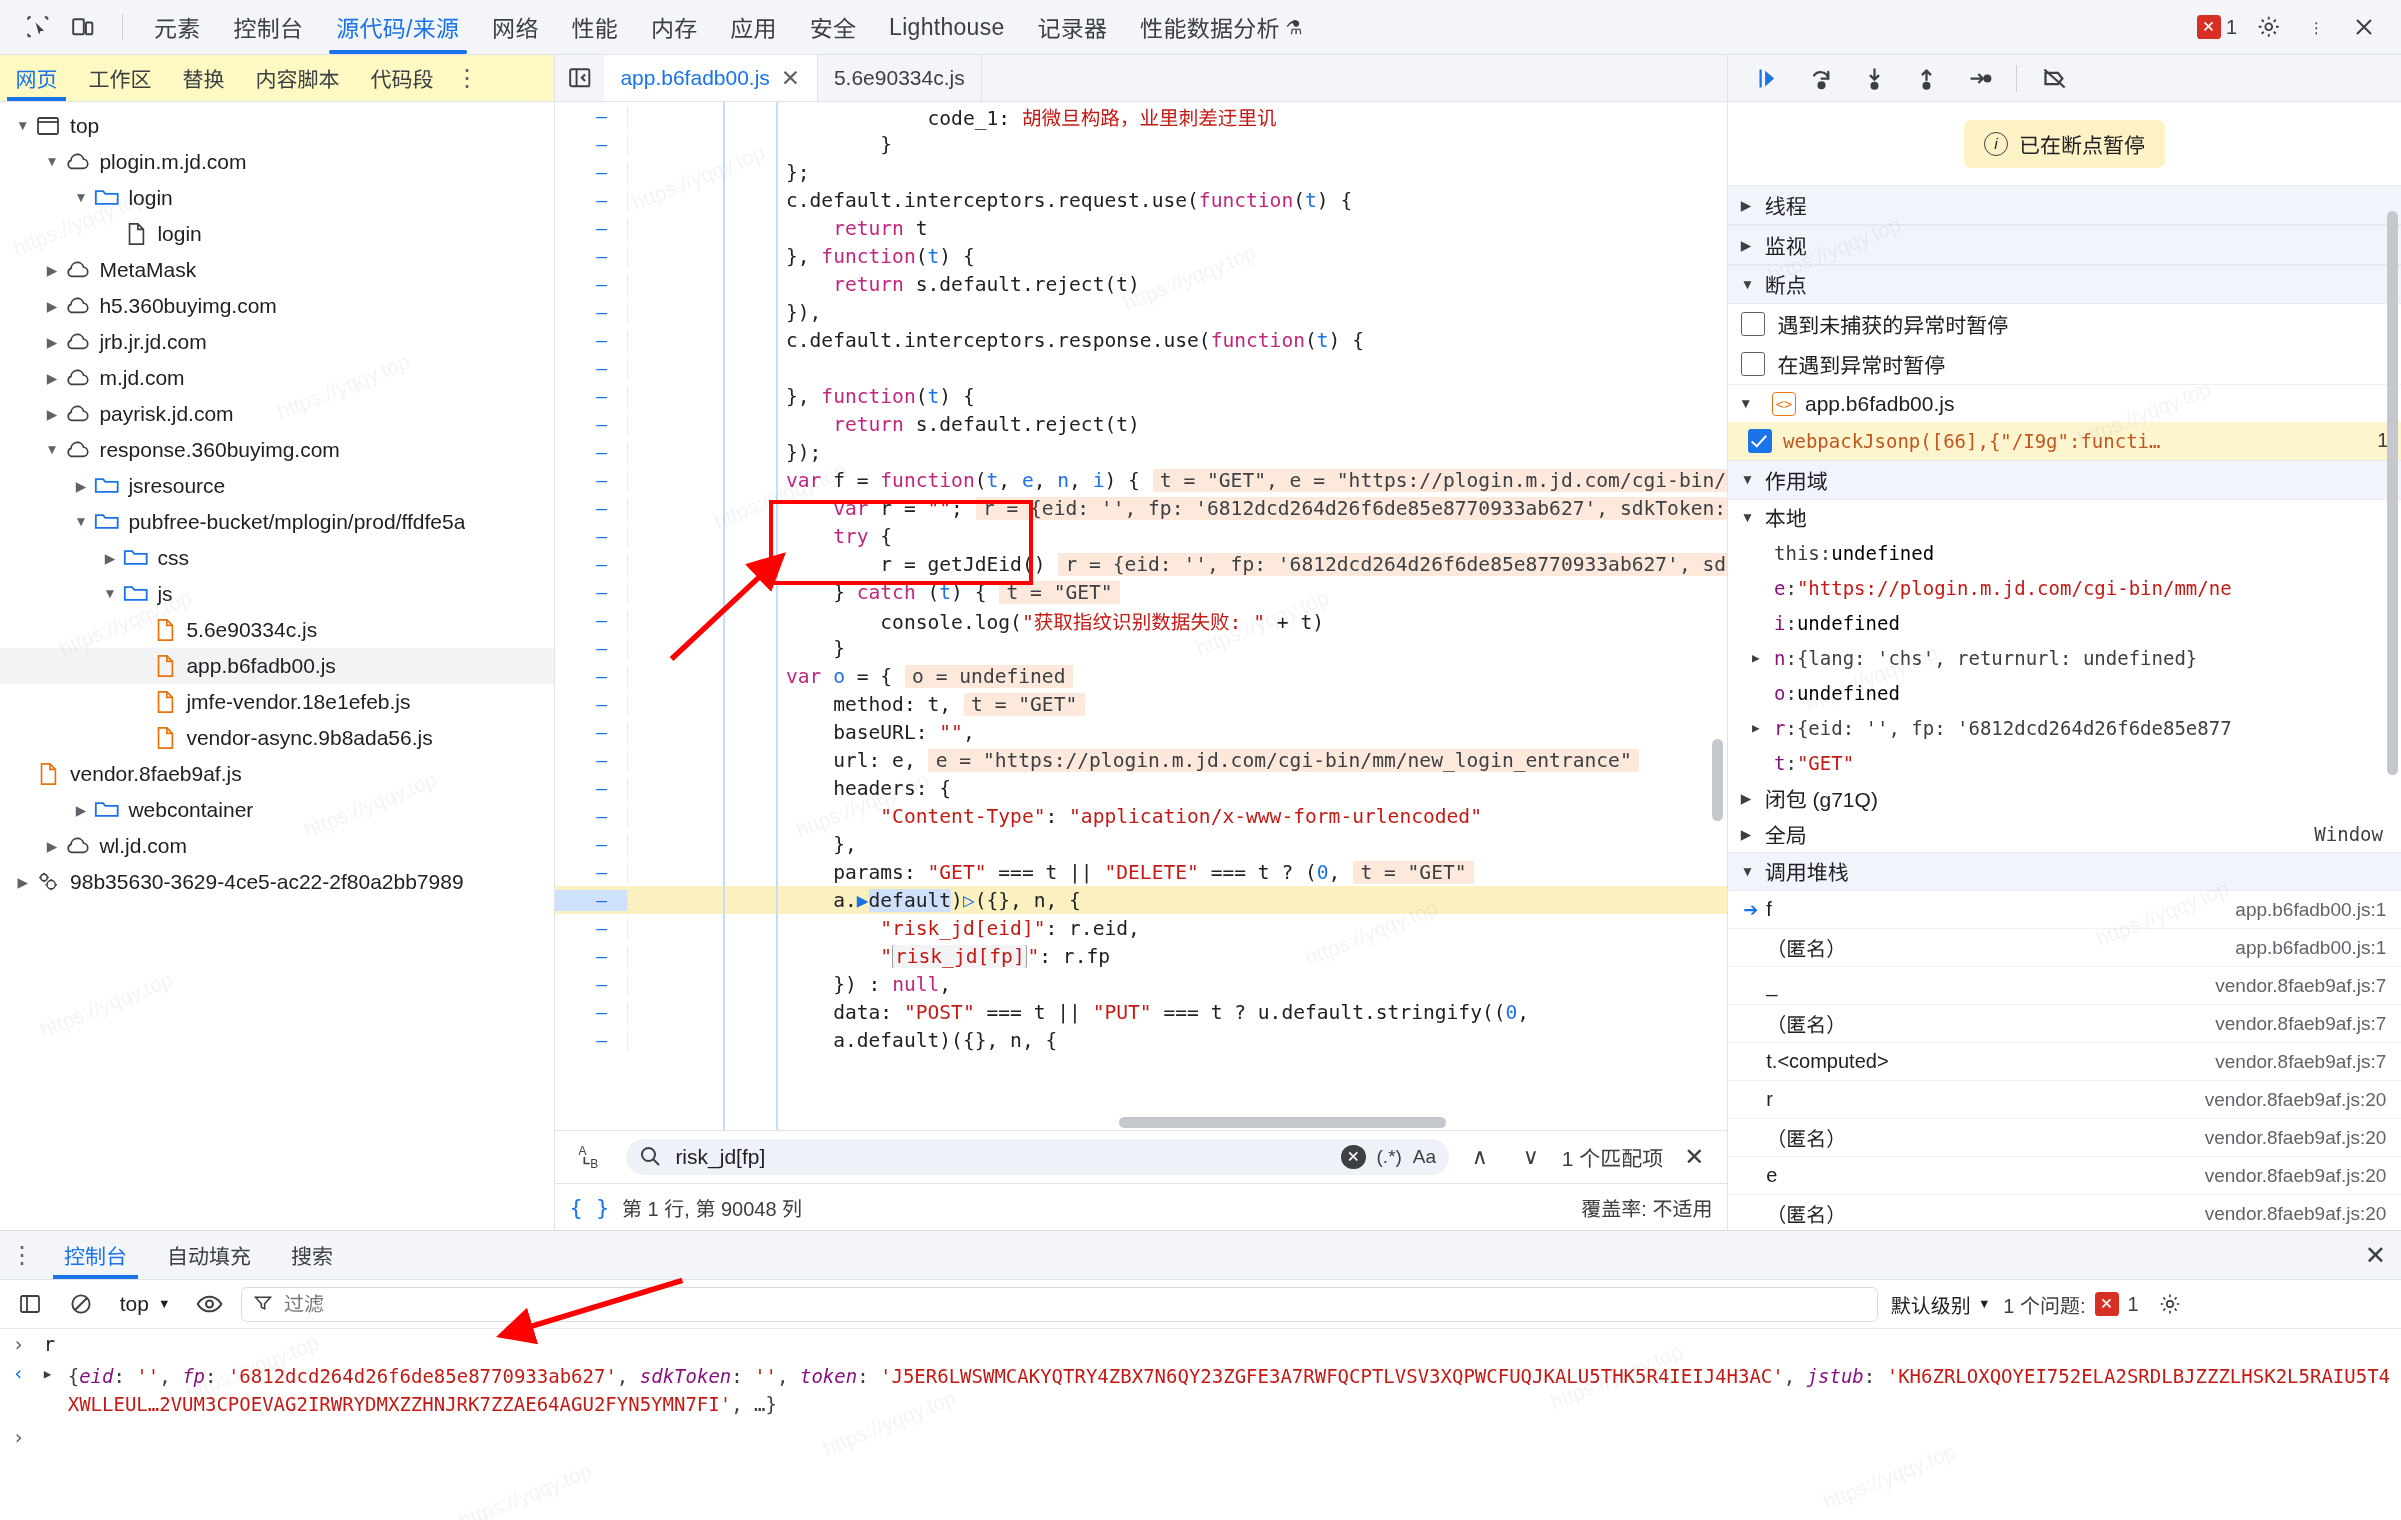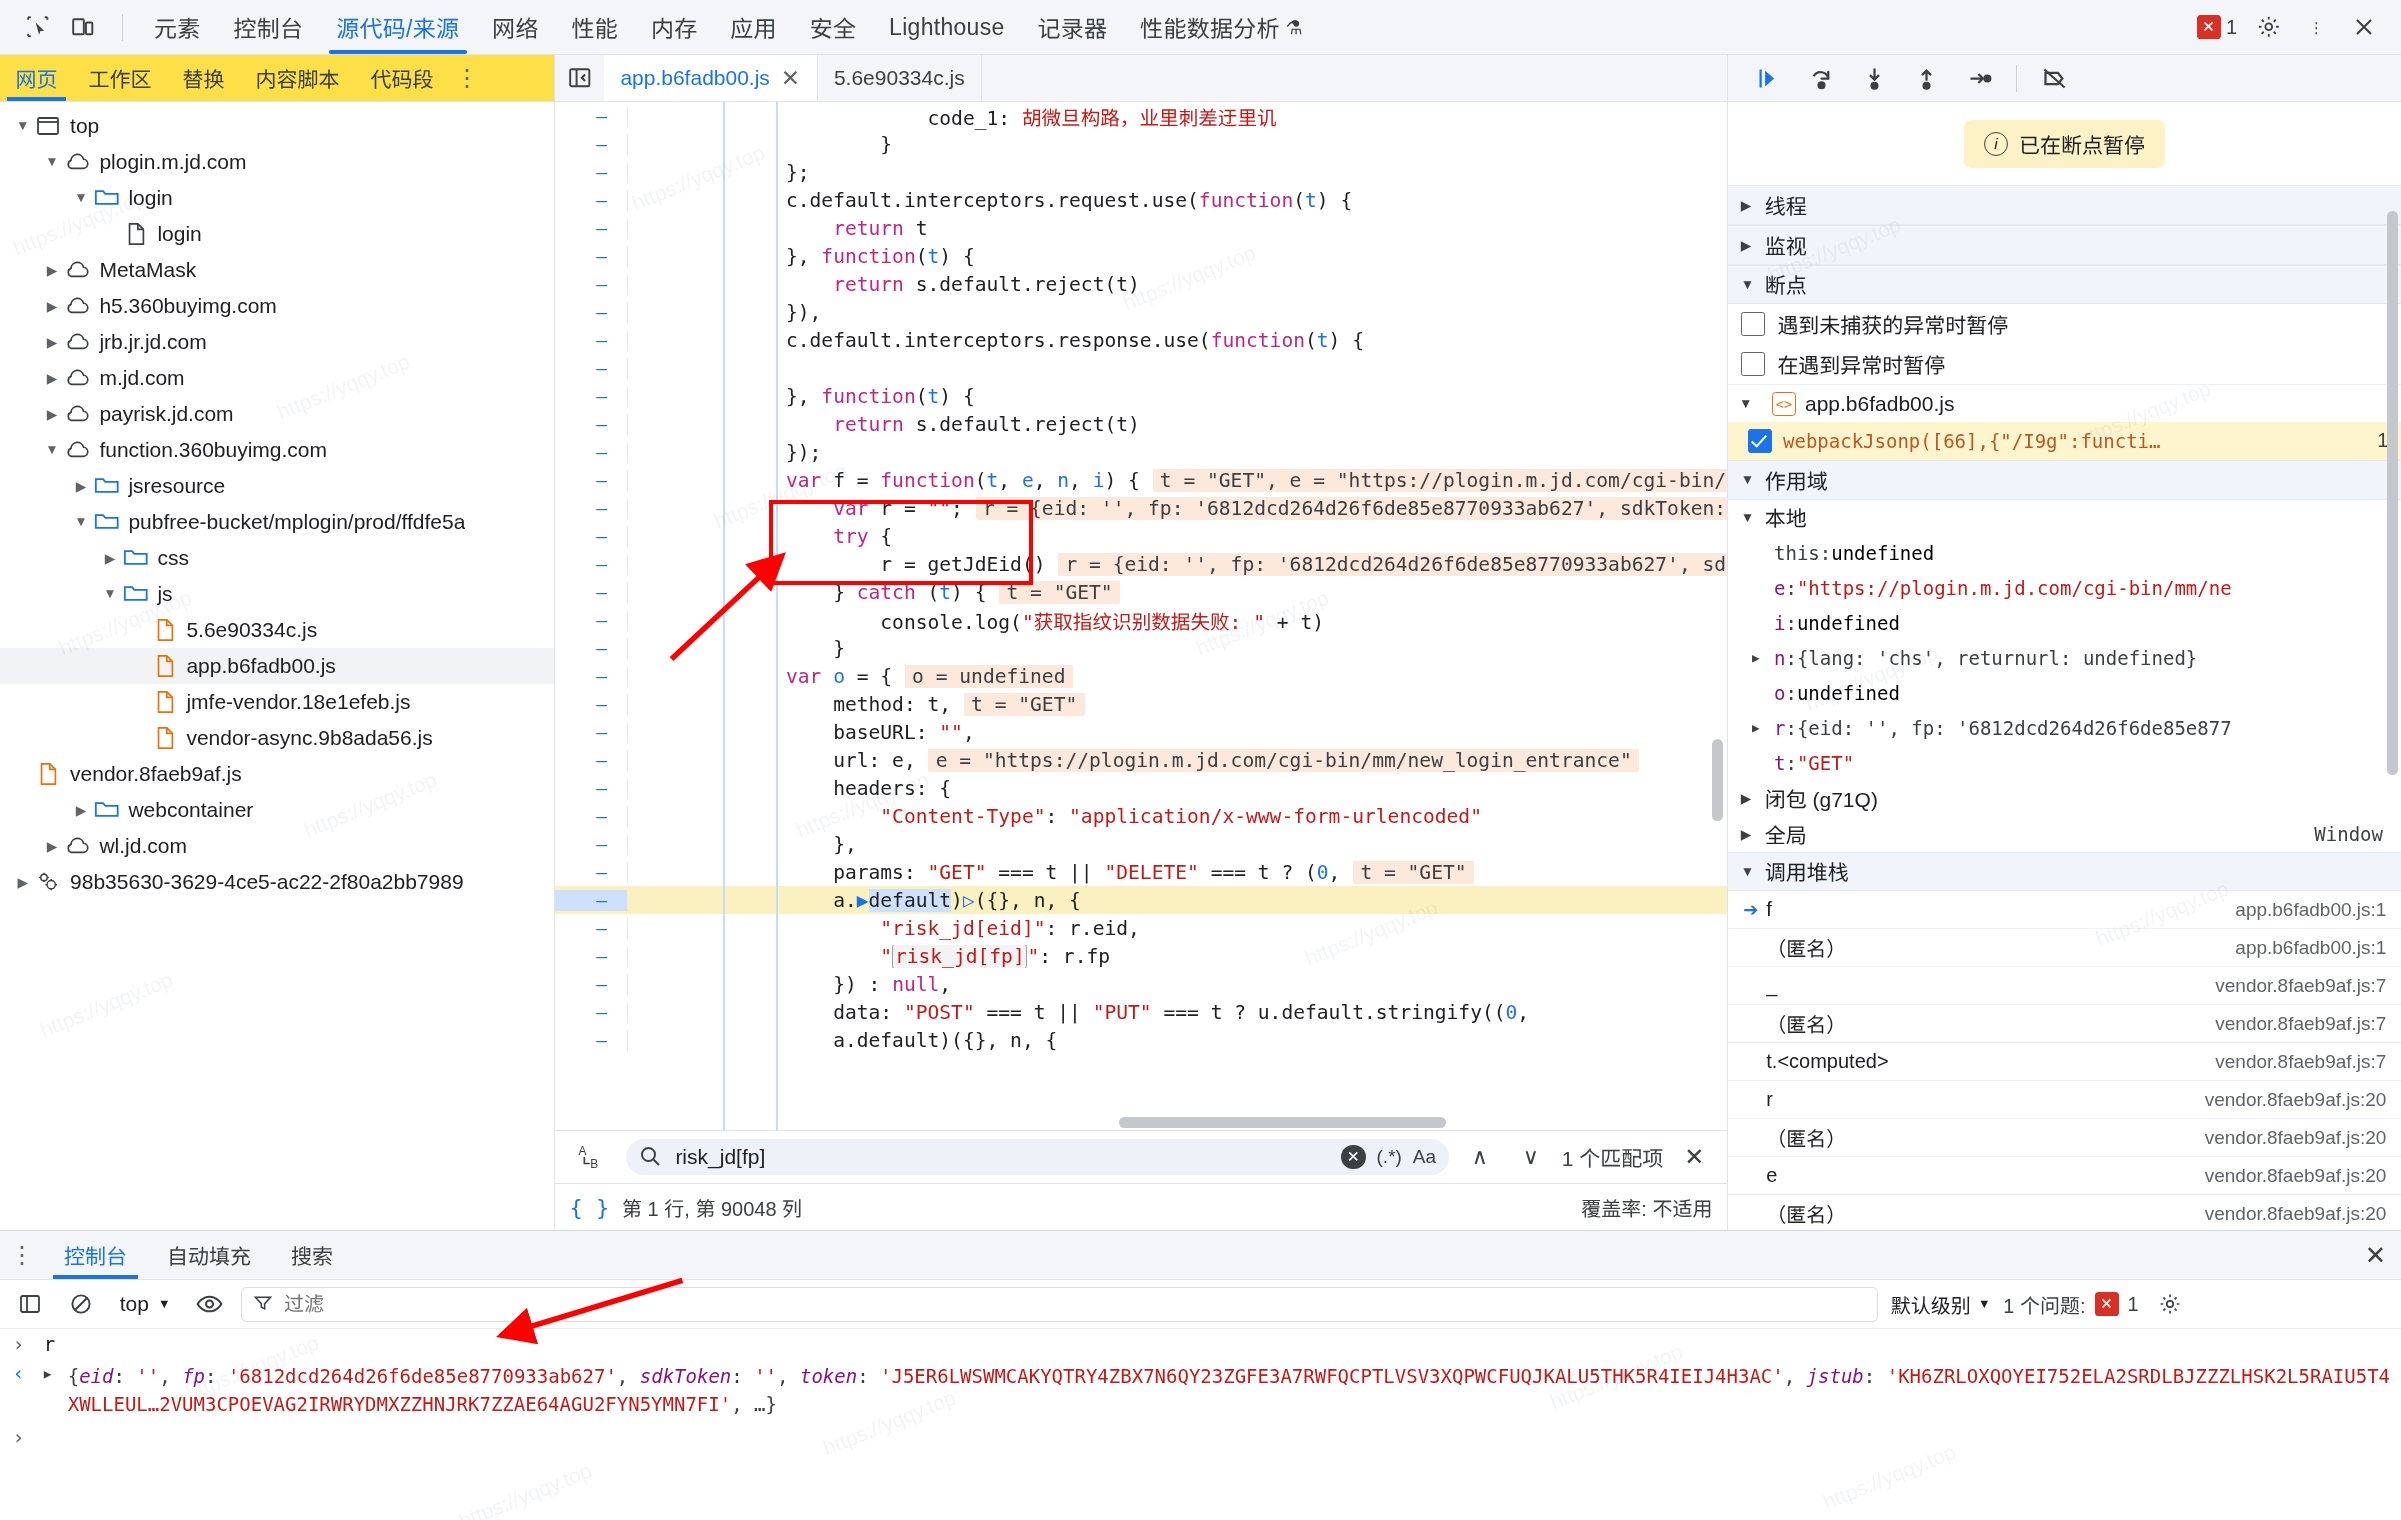--- a/index.html
+++ b/index.html
@@ -47,21 +47,21 @@
   .err-badge {
     display: inline-flex; align-items: center; gap: 5.5px;
     font-size: 20px; color: #3c4043; margin-right: 9px;
   }
   .err-sq {
     width: 24px; height: 24px; background: #d93025; border-radius: 3.6px;
     color: #fff; font-size: 15.5px; display: flex; align-items: center; justify-content: center;
   }
 
   
-  .sub-row { display: flex; height: 47px; min-height: 47px; background: #fde047; border-bottom: 0.9px solid #e0e3e8; }
+  .sub-row { display: flex; height: 47px; min-height: 47px; background: #fef9c3; border-bottom: 0.9px solid #e0e3e8; }
   .nav-tabbar { width: 555px; min-width: 555px; display: flex; align-items: stretch; border-right: 0.9px solid #e0e3e8; }
   .nav-tab {
     display: flex; align-items: center; padding: 0 15.5px; font-size: 21px; color: #3c4043;
     cursor: pointer; position: relative; white-space: nowrap;
   }
   .nav-tab.active { color: #1a73e8; }
   .nav-tab.active::after {
     content: ""; position: absolute; left: 7.3px; right: 7.3px; bottom: 0; height: 3.6px; background: #1a73e8;
   }
   .dots-btn { display: flex; align-items: center; justify-content: center; width: 36px; cursor: pointer; color:#5f6368; font-size: 24px; }
@@ -529,21 +529,21 @@
             </span>
             <span class="tree-label">payrisk.jd.com</span>
           </div>
           <div class="tree-row" style="padding-left: 42px;">
             <span class="twisty">▼</span>
             <span class="tree-icon">
               <svg width="25.5" height="20" viewBox="0 0 28 20" fill="none" stroke="#3c4043" stroke-width="1.8">
                 <path d="M7 17h13a5 5 0 0 0 .4-9.98A7 7 0 0 0 6.6 8.2 4.6 4.6 0 0 0 7 17z"></path>
               </svg>
             </span>
-            <span class="tree-label">function.360buyimg.com</span>
+            <span class="tree-label">response.360buyimg.com</span>
           </div>
           <div class="tree-row" style="padding-left: 71px;">
             <span class="twisty">▶</span>
             <span class="tree-icon">
               <svg width="25.5" height="21" viewBox="0 0 28 22" fill="none" stroke="#1a73e8" stroke-width="2">
                 <path d="M2 18V4h8l2.4 3H26v11z"></path>
               </svg>
             </span>
             <span class="tree-label">jsresource</span>
           </div>

